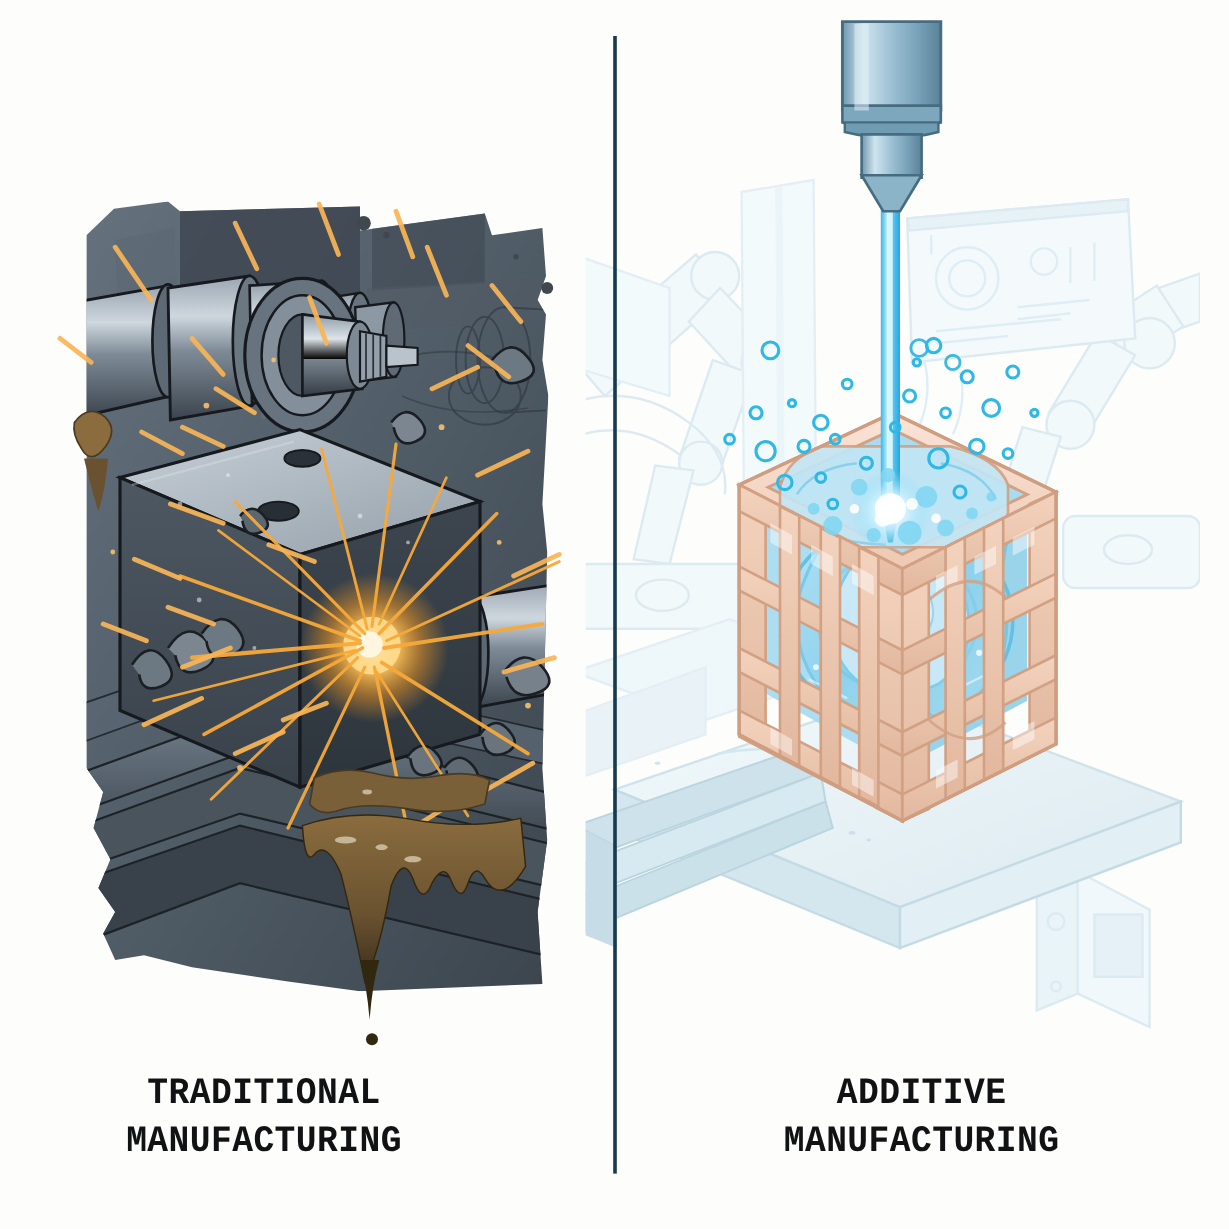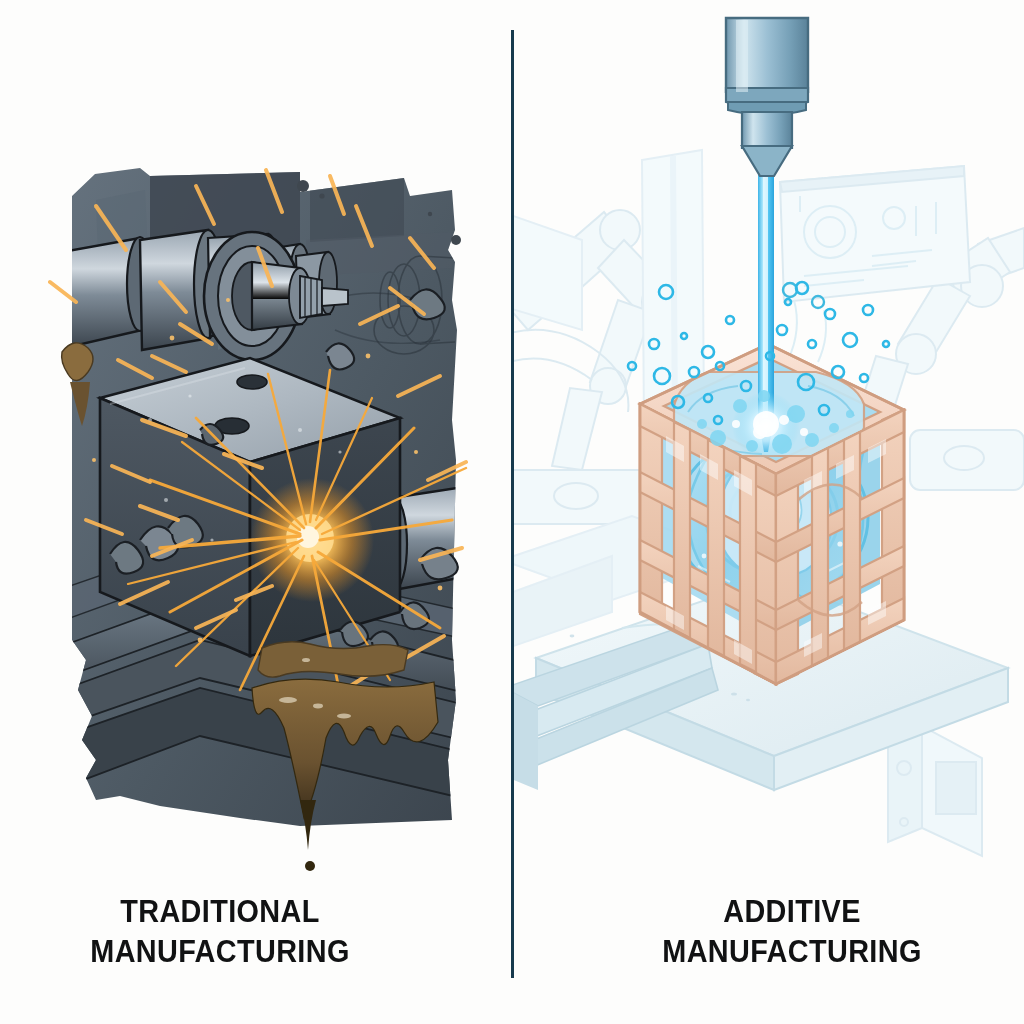--- a/index.html
+++ b/index.html
@@ -3,25 +3,25 @@
 <meta charset="utf-8">
 <title>Manufacturing Comparison</title>
 <style>
   * { margin:0; padding:0; box-sizing:border-box; }
   html,body { width:1024px; height:1024px; overflow:hidden; }
   body {
     background:#fdfdfc;
     font-family:"Liberation Sans", sans-serif;
     position:relative;
   }
-  .stage { position:absolute; inset:0; width:972px; height:1024px; }
+  .stage { position:absolute; inset:0; width:972px; height:1024px;font-family:Liberation Mono, monospace; }
 
   .panel { position:absolute; top:0; height:1024px; width:512px; }
   .panel-left { left:0; }
-  .panel-right { left:512px; }
+  .panel-right { left:488px; }
 
   .divider {
     position:absolute;
     left:511px; top:30px;
     width:3px; height:948px;
     background:#173a4d;
     z-index:40;
   }
 
   .caption {

